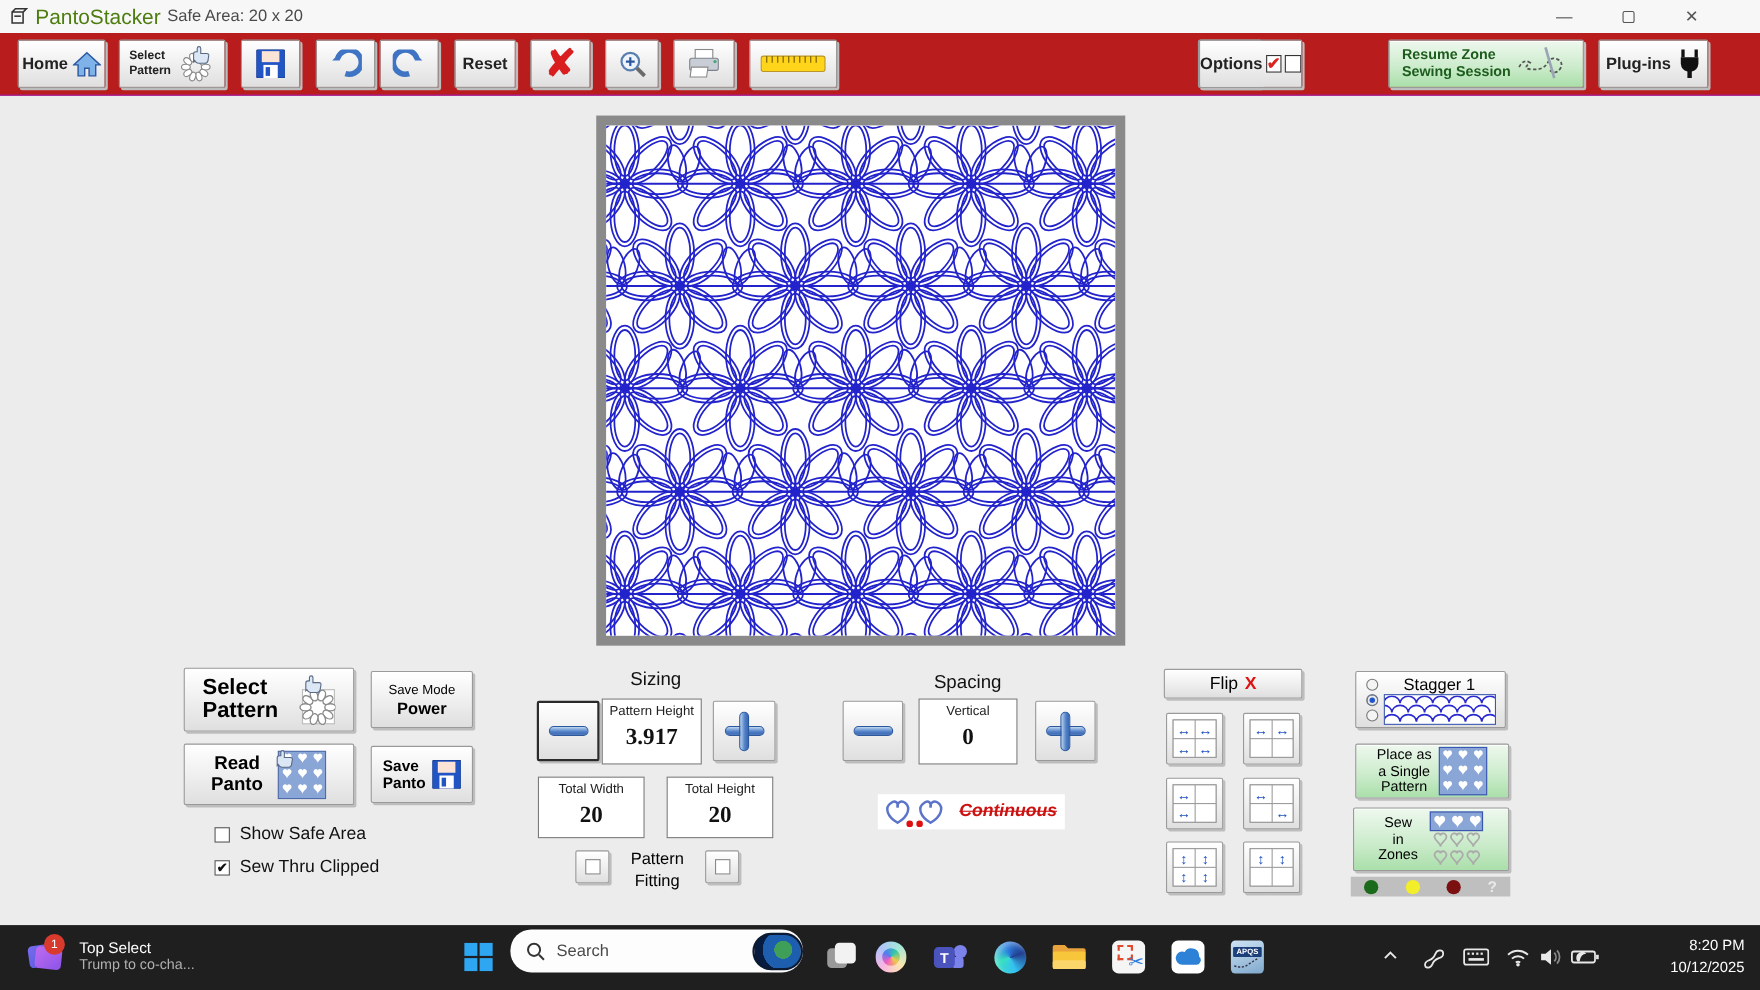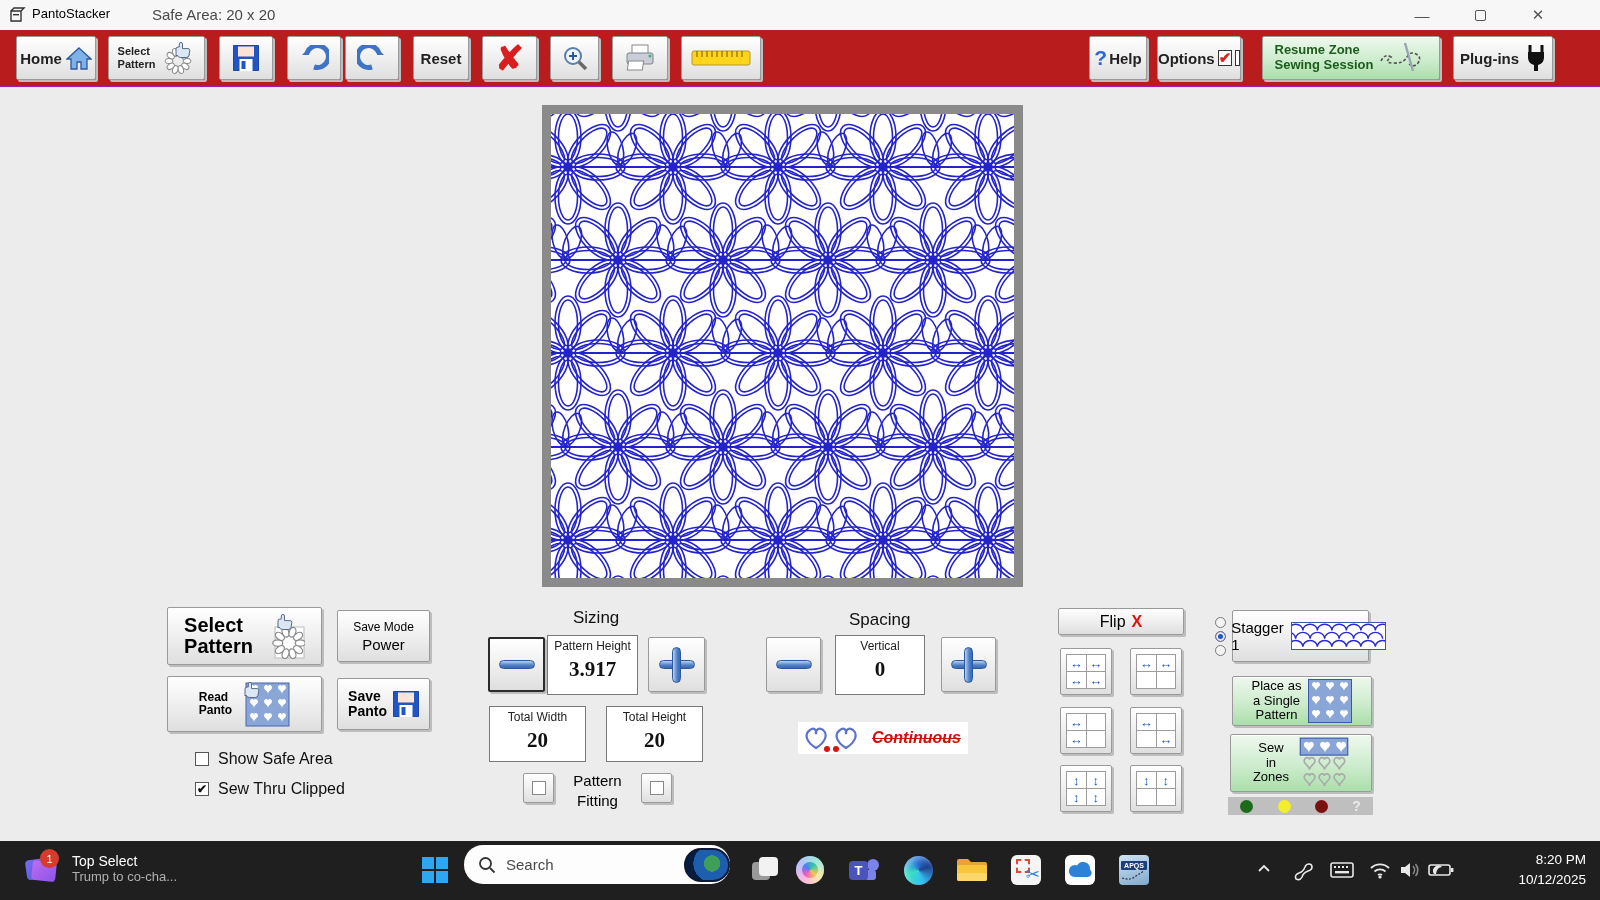--- a/index.html
+++ b/index.html
@@ -2,21 +2,21 @@
 <html><head>
 <meta charset="utf-8">
 <style>
   * { margin:0; padding:0; box-sizing:border-box; }
   html,body { width:1600px; height:900px; overflow:hidden; font-family:"Liberation Sans",sans-serif; }
   .stage { position:relative; width:1600px; height:900px; background:#ececec; }
 
   
   .titlebar { position:absolute; left:0; top:0; width:1600px; height:30px; background:#f7f7f7; }
   .titlebar .appicon { position:absolute; left:10px; top:7px; width:16px; height:16px; }
-  .titlebar .appname { position:absolute; left:32px; top:6px; font-size:13px; color:#000000; }
+  .titlebar .appname { position:absolute; left:32px; top:6px; font-size:19px; color:#4d7c0f; }
   .titlebar .safearea { position:absolute; left:152px; top:6px; font-size:15px; color:#4a4a4a; }
   .winbtn { position:absolute; top:0; width:46px; height:30px; display:flex; align-items:center; justify-content:center; color:#555; font-size:15px; }
   .winbtn.min { left:1399px; } .winbtn.max { left:1457px; } .winbtn.close { left:1515px; }
   .restore-glyph { width:11px; height:11px; border:1.4px solid #555; border-radius:2px; }
 
   
   .toolbar { position:absolute; left:0; top:30px; width:1600px; height:57px; background:#b91c1c; border-bottom:1px solid #a21caf; }
   .b3 { background:linear-gradient(180deg,#ffffff 0%,#f1f1f1 45%,#dfdfdf 100%); border:1px solid #9a9a9a; border-radius:2px; box-shadow:2px 2px 0 #bdbdbd, inset 0 1px 0 #fff; position:absolute; display:flex; align-items:center; justify-content:center; }
   .tbtn { top:6px; height:44px; }
   .tlabel { font-weight:bold; font-size:15px; color:#222; }
@@ -218,21 +218,21 @@
             <path d="M46 2 v6"></path>
             <path d="M51 2 v6"></path>
           </g>
         </svg>
     </div>
 
     <div class="b3 tbtn" style="left:1089px;width:58px;gap:2px">
       <span style="color:#2a6ad4;font-weight:bold;font-size:21px">?</span>
       <span class="tlabel">Help</span>
     </div>
-    <div class="b3 tbtn" style="left:1157px;width:84px;gap:3px">
+    <div class="b3 tbtn" style="left:1090px;width:94px;gap:3px">
       <span class="tlabel">Options</span>
       <span class="cbox" style="width:16px;height:16px;border-color:#333">
           <span style="color:#d22;font-size:15px">✔</span>
         </span>
       <span class="cbox" style="width:16px;height:16px;border-color:#333"></span>
     </div>
     <div class="b3 tbtn greenbtn" style="left:1262px;width:178px;gap:6px">
       <span class="tlabel2" style="font-size:13px;color:#1c5c1c"><span>Resume Zone</span><br><span>Sewing Session</span></span>
       <svg width="48" height="34" viewBox="0 0 48 34">
           <path d="M2 20 q4-8 10-4 q-8 6 2 6 q10 1 14-6 q3-6 9-3 q6 3 2 9 q-4 5-9 1" fill="none" stroke="#555" stroke-width="1.6" stroke-dasharray="3 2"></path>
@@ -334,24 +334,24 @@
   <div class="b3" style="left:167px;top:607px;width:155px;height:58px;gap:8px">
     <span style="font-weight:bold;font-size:20px;line-height:1.05;text-align:left"><span>Select</span><br><span>Pattern</span></span>
     <svg width="44" height="46" viewBox="0 0 44 46">
         <rect x="14" y="14" width="29" height="31" fill="#fff" stroke="#bbb"></rect>
         <use href="#wreath" x="28" y="30" transform="scale(1.25)" transform-origin="28 30"></use>
         <use href="#handptr" x="12" y="0"></use>
       </svg>
   </div>
   <div class="b3" style="left:337px;top:610px;width:93px;height:52px;flex-direction:column;gap:2px">
     <span style="font-size:12px">Save Mode</span>
-    <span style="font-size:15px;font-weight:normal">Power</span>
+    <span style="font-size:15px;font-weight:bold">Power</span>
   </div>
   <div class="b3" style="left:167px;top:676px;width:155px;height:56px;gap:8px">
-    <span style="font-weight:bold;font-size:12px;line-height:1.1;text-align:left"><span>Read</span><br><span>Panto</span></span>
+    <span style="font-weight:bold;font-size:17px;line-height:1.1;text-align:center"><span>Read</span><br><span>Panto</span></span>
     <svg width="50" height="46" viewBox="0 0 50 46">
       <rect x="6" y="2" width="43" height="43" fill="#8aa6d6" stroke="#4a66a6"></rect>
       <g fill="#fff">
           <use href="#heart" x="8" y="3"></use>
           <use href="#heart" x="22" y="3"></use>
           <use href="#heart" x="36" y="3"></use>
           <use href="#heart" x="8" y="17"></use>
           <use href="#heart" x="22" y="17"></use>
           <use href="#heart" x="36" y="17"></use>
           <use href="#heart" x="8" y="31"></use>
@@ -486,21 +486,21 @@
         <div class="cell"></div>
       </div>
   </div>
 
   <div class="b3" style="left:1232px;top:610px;width:137px;height:52px;gap:5px;padding:3px">
     <span style="display:flex;flex-direction:column;gap:3px">
       <span class="radio"></span>
       <span class="radio sel"></span>
       <span class="radio"></span>
     </span>
-    <span style="display:flex;flex-direction:row;align-items:center">
+    <span style="display:flex;flex-direction:column;align-items:center">
       <span style="font-size:15px">Stagger 1</span>
       <svg class="heartsimg" width="102" height="28" viewBox="0 0 102 28" style="background:#fff">
         <g fill="none" stroke="#2a2ad0" stroke-width="1.6">
           <path d="M0 8 a8 7 0 0 1 16 0 a8 7 0 0 1 16 0 a8 7 0 0 1 16 0 a8 7 0 0 1 16 0 a8 7 0 0 1 16 0 a8 7 0 0 1 16 0 a8 7 0 0 1 16 0" transform="translate(-4,0)"></path>
           <path d="M0 17 a8 7 0 0 1 16 0 a8 7 0 0 1 16 0 a8 7 0 0 1 16 0 a8 7 0 0 1 16 0 a8 7 0 0 1 16 0 a8 7 0 0 1 16 0 a8 7 0 0 1 16 0" transform="translate(-12,0)"></path>
           <path d="M0 26 a8 7 0 0 1 16 0 a8 7 0 0 1 16 0 a8 7 0 0 1 16 0 a8 7 0 0 1 16 0 a8 7 0 0 1 16 0 a8 7 0 0 1 16 0 a8 7 0 0 1 16 0" transform="translate(-4,0)"></path>
         </g>
       </svg>
     </span>
   </div>

